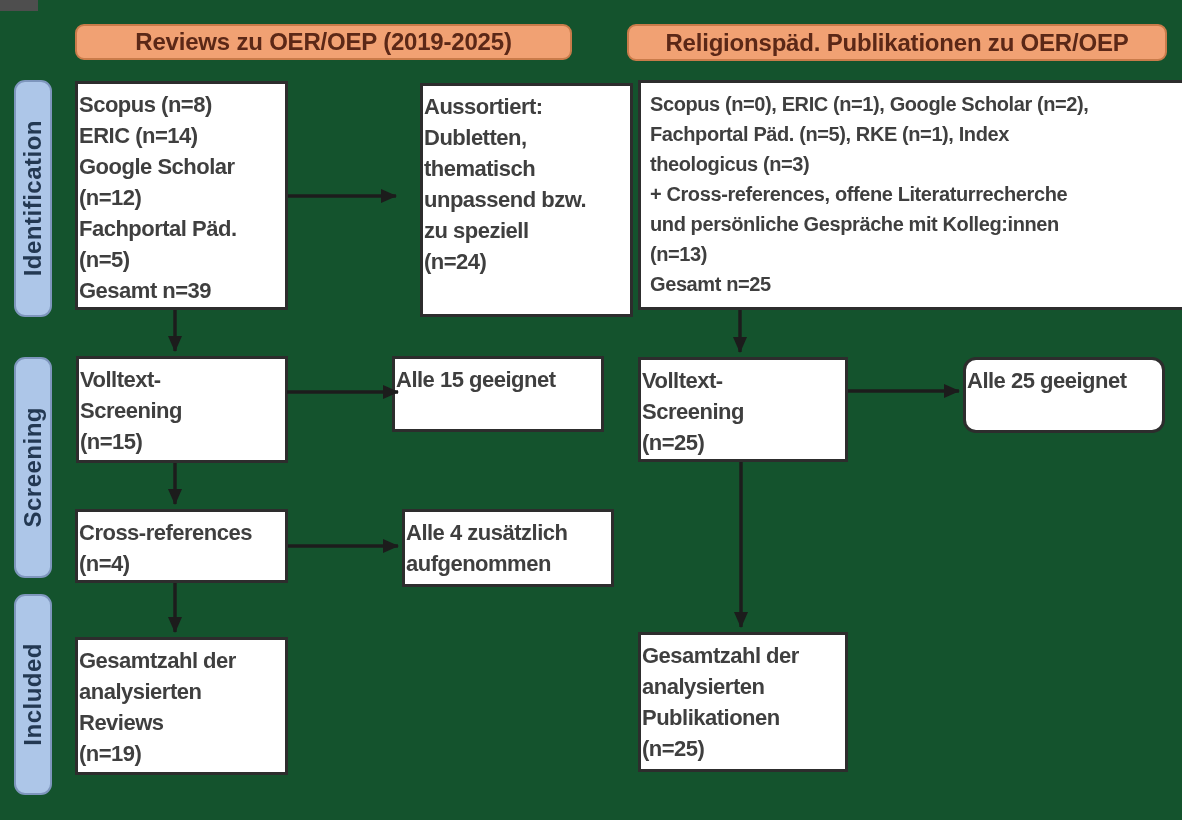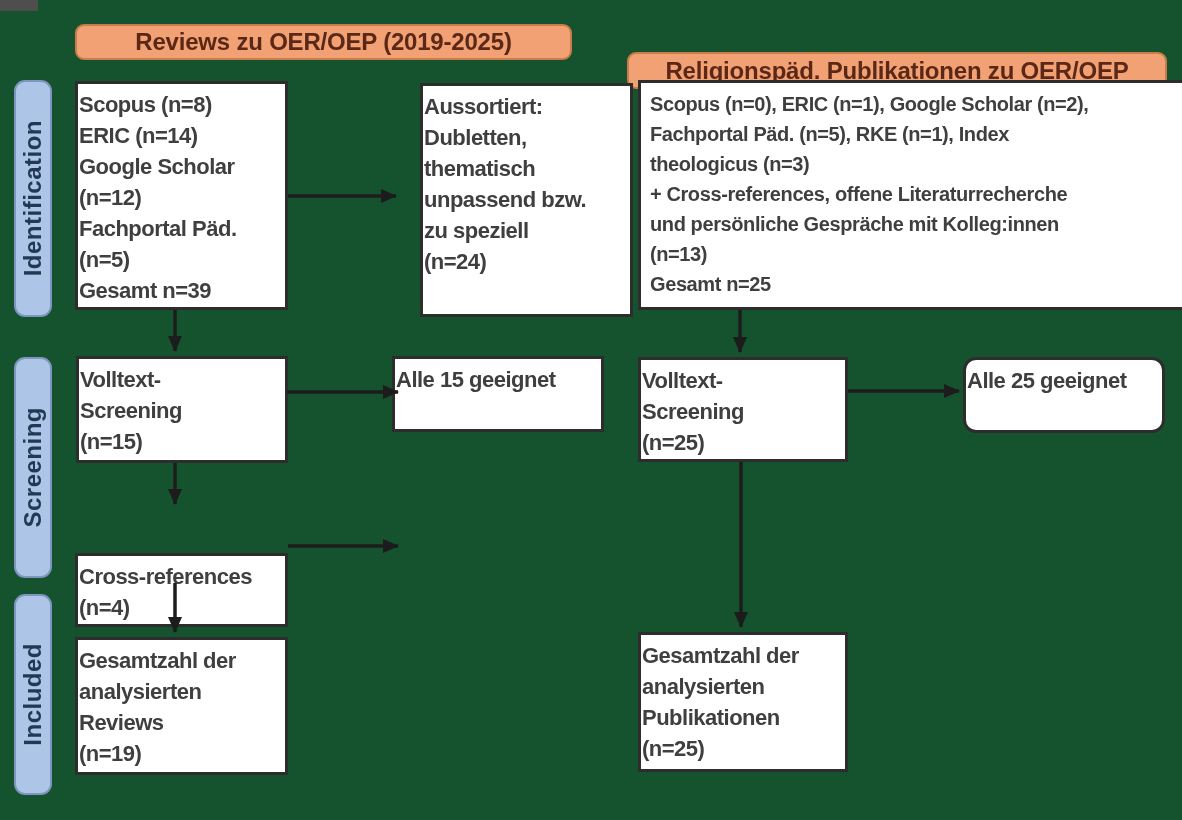--- a/index.html
+++ b/index.html
@@ -11,21 +11,21 @@
   .header{
     position:absolute;box-sizing:border-box;border-radius:9px;
     background:var(--c-header-fill,#f1a173);
     border:2.5px solid var(--c-header-border,#c97b4a);
     color:var(--c-header-text,#5b2817);
     font-size:24px;font-weight:700;text-align:center;
     display:flex;align-items:center;justify-content:center;
     letter-spacing:-0.2px;
   }
   #hl{left:75px;top:24px;width:497px;height:36px;}
-  #hr{left:627px;top:24px;width:540px;height:37px;margin-top:28px;}
+  #hr{left:627px;top:24px;width:540px;height:37px;}
   .stage{
     position:absolute;box-sizing:border-box;border-radius:11px;
     background:var(--c-stage-fill,#adc6e8);
     border:2px solid var(--c-stage-border,#7e96bd);
     color:var(--c-stage-text,#233852);
     display:flex;align-items:center;justify-content:center;
   }
   .stage .vtext{
     writing-mode:vertical-rl;transform:rotate(180deg);
     font-size:24px;font-weight:700;letter-spacing:0.5px;white-space:nowrap;
@@ -41,21 +41,21 @@
   }
   .btext{
     padding:5px 1px;font-size:22px;font-weight:700;line-height:31px;
     letter-spacing:-0.5px;white-space:pre;color:inherit;
   }
   .wide .btext{font-size:20px;line-height:30px;letter-spacing:-0.4px;padding:6px 9px;}
   #b-src-rev{left:75px;top:81px;width:213px;height:229px;}
   #b-excl{left:420px;top:83px;width:213px;height:234px;}
   #b-ft-rev{left:76px;top:356px;width:212px;height:107px;}
   #b-el-rev{left:392px;top:356px;width:212px;height:76px;}
-  #b-cr{left:75px;top:509px;width:213px;height:74px;margin-top:44px;}
+  #b-cr{left:75px;top:509px;width:213px;height:74px;}
   #b-add{left:402px;top:509px;width:212px;height:78px;}
   #b-inc-rev{left:75px;top:637px;width:213px;height:138px;}
   #b-src-pub{left:638px;top:80px;width:556px;height:230px;}
   #b-ft-pub{left:638px;top:357px;width:210px;height:105px;}
   #b-el-pub{left:963px;top:357px;width:202px;height:76px;border-radius:13px;}
   #b-inc-pub{left:638px;top:632px;width:210px;height:140px;}
   svg.arrows{position:absolute;left:0;top:0;pointer-events:none;}
   svg.arrows line{stroke:var(--c-arrow,#1c1c1c);stroke-width:3.5px;}
 </style>
 </head>
@@ -100,20 +100,24 @@
 Screening
 (n=15)</div>
   </div>
   <div class="fbox" id="b-el-rev">
     <div class="btext">Alle 15 geeignet</div>
   </div>
   <div class="fbox" id="b-cr">
     <div class="btext">Cross-references
 (n=4)</div>
   </div>
+  <div class="fbox" id="b-add">
+    <div class="btext">Alle 4 zusätzlich
+aufgenommen</div>
+  </div>
   <div class="fbox" id="b-inc-rev">
     <div class="btext">Gesamtzahl der
 analysierten
 Reviews
 (n=19)</div>
   </div>
 
   <div class="fbox wide" id="b-src-pub">
     <div class="btext">Scopus (n=0), ERIC (n=1), Google Scholar (n=2),
 Fachportal Päd. (n=5), RKE (n=1), Index

